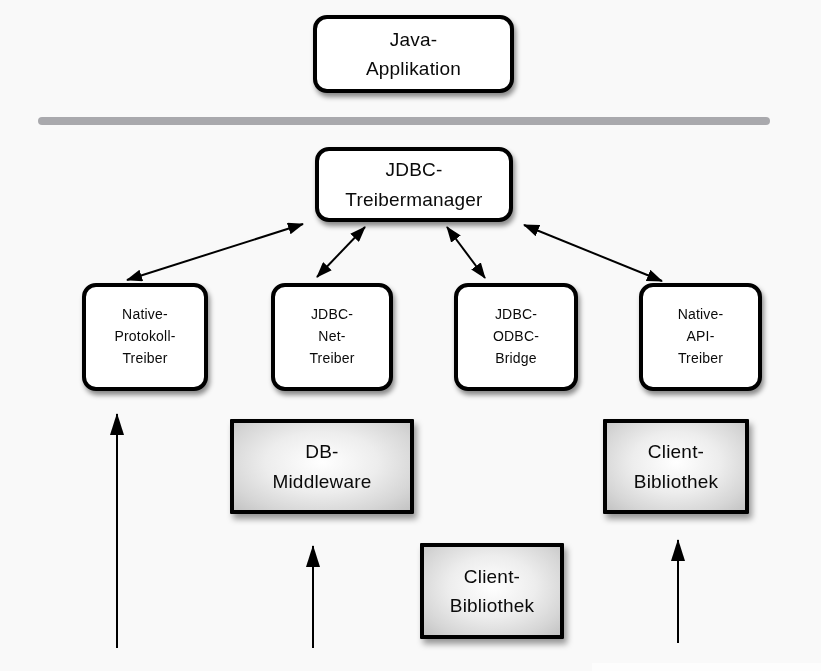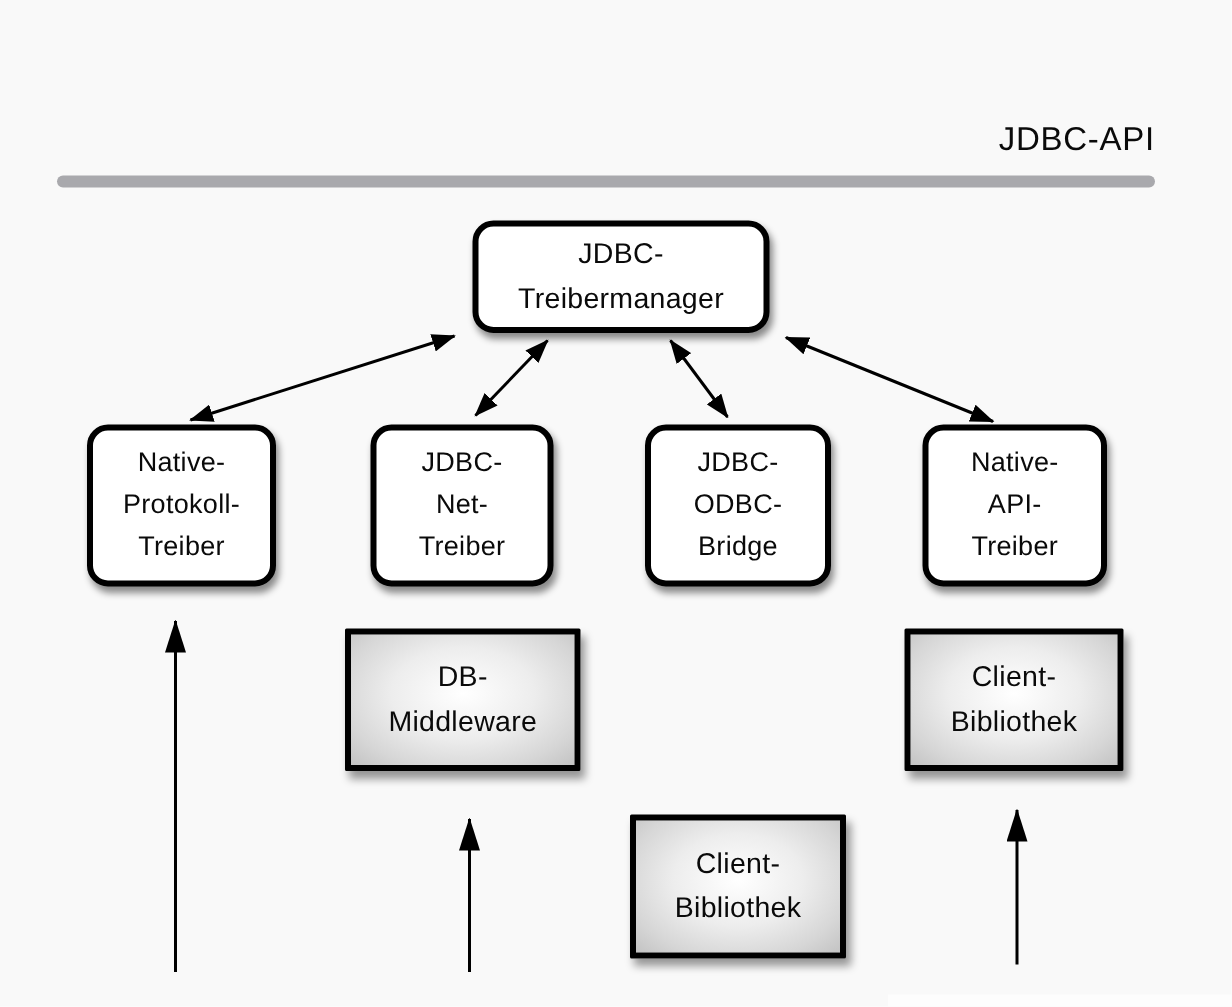--- a/index.html
+++ b/index.html
@@ -25,21 +25,21 @@
     border:4px solid #000;
     border-radius:14px;
     box-shadow:2px 4px 5px rgba(0,0,0,0.45);
   }
   .graybox{
     background:radial-gradient(ellipse at 50% 45%, #ffffff 0%, #ededed 45%, #d6d6d6 78%, #c3c3c3 100%);
     border:4px solid #000;
     border-radius:1px;
     box-shadow:3px 5px 6px rgba(0,0,0,0.40);
   }
-  .small{font-size:18px;}
+  .small{font-size:14px;margin-left:24px;}
   .api-label{
     position:absolute;
     top:80px;right:51px;
     font-size:22px;
     letter-spacing:0.5px;
   }
   .divider{
     position:absolute;
     left:38px;top:117px;
     width:732px;height:8px;
@@ -55,33 +55,34 @@
     left:592px;top:663px;width:229px;height:8px;
     background:#fdfdfd;
   }
   
   #n-java{left:313px;top:15px;width:201px;height:78px;}
   #n-mgr{left:315px;top:147px;width:198px;height:75px;}
   #n-np{left:58px;top:283px;width:126px;height:108px;}
   #n-net{left:247px;top:283px;width:122px;height:108px;}
   #n-ob{left:430px;top:283px;width:124px;height:108px;}
   #n-na{left:615px;top:283px;width:123px;height:108px;}
-  #n-dbm{left:230px;top:419px;width:157px;height:95px;}
+  #n-dbm{left:230px;top:419px;width:184px;height:95px;}
   #n-odbc{left:418px;top:419px;width:146px;height:95px;}
   #n-cb1{left:603px;top:419px;width:146px;height:95px;}
   #n-cb2{left:420px;top:543px;width:144px;height:96px;}
 </style>
 </head>
 <body>
 
 <div class="canvas">
 
-  <div class="api-label">JDBC-API</div>
   <div class="divider"></div>
 
+  <div id="n-java" class="box rounded">Java-
+Applikation</div>
 
   <div id="n-mgr" class="box rounded">JDBC-
 Treibermanager</div>
 
   <div id="n-np" class="box rounded small">Native-
 Protokoll-
 Treiber</div>
 
   <div id="n-net" class="box rounded small">JDBC-
 Net-

